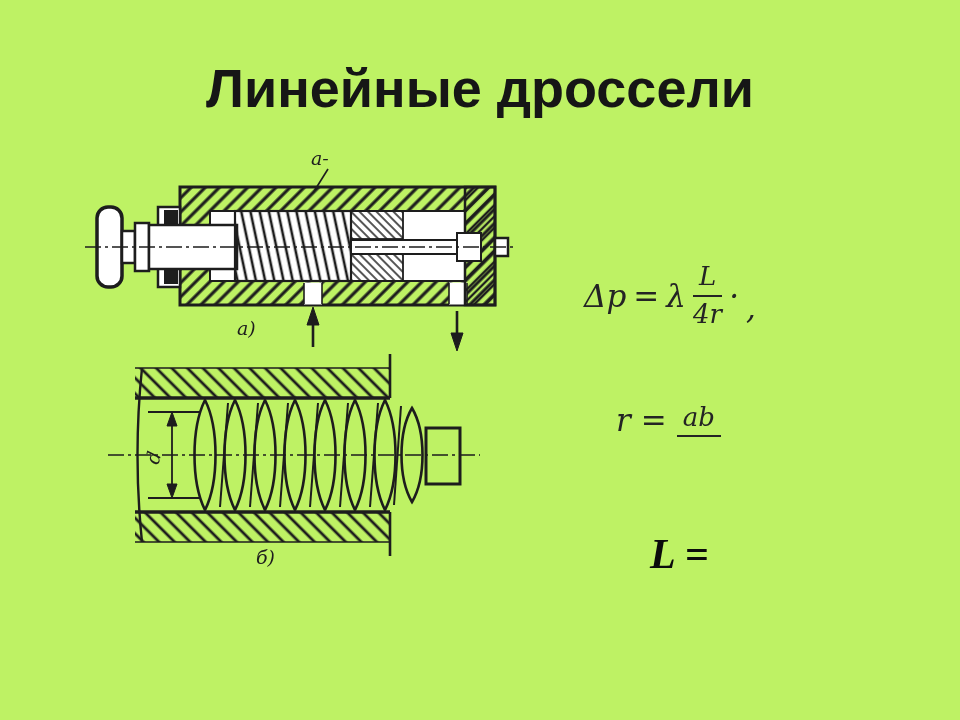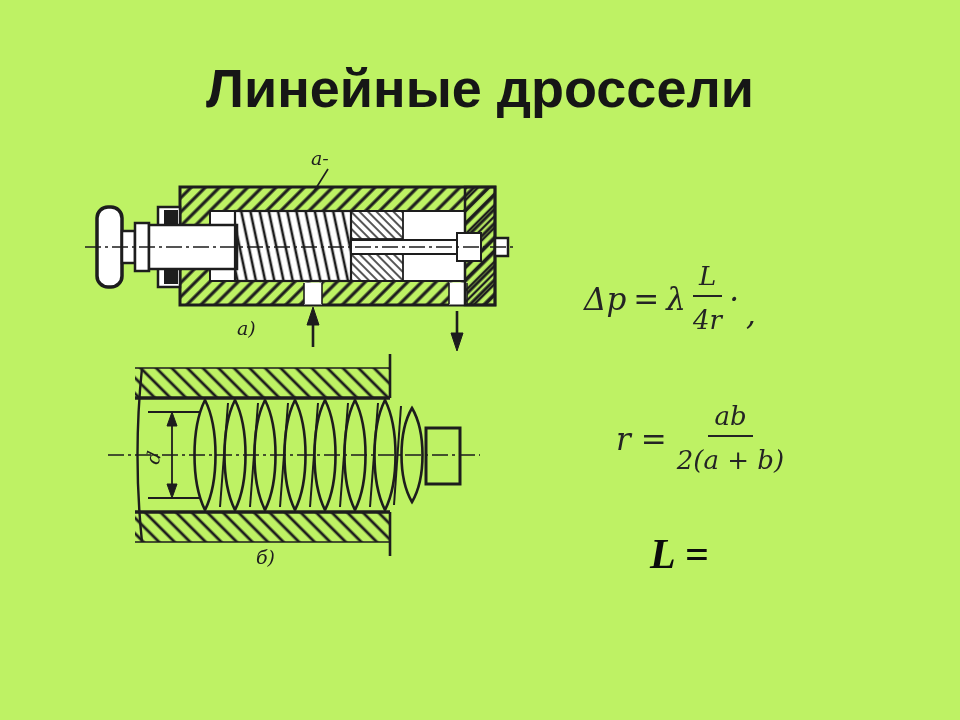--- a/index.html
+++ b/index.html
@@ -18,21 +18,21 @@
   svg{display:block;}
   .svglabel{font-family:"DejaVu Serif",serif;font-style:italic;font-size:19px;fill:#1d1d1d;}
   .formula{
     position:absolute;display:flex;align-items:center;
     font-family:"DejaVu Serif",serif;font-style:italic;color:#242424;
   }
   .f1{left:584px;top:262px;font-size:31px;gap:7px;}
   .f2{left:616px;top:402px;font-size:31px;gap:10px;}
   .frac{display:inline-flex;flex-direction:column;align-items:center;font-size:26px;line-height:1.15;}
   .frac .num{border-bottom:2.5px solid #242424;padding:0 6px 3px;}
-  .frac .den{padding-top:9px;}
+  .frac .den{padding-top:3px;}
   .comma{align-self:flex-end;margin-bottom:4px;}
   .f3{
     position:absolute;left:650px;top:530px;display:flex;align-items:baseline;gap:9px;
     font-family:"Liberation Serif",serif;font-style:italic;font-weight:700;
     font-size:42px;color:#0b0b0b;
   }
 </style>
 </head>
 <body>
 
@@ -183,21 +183,20 @@
     </span>
     <span>·</span>
     <span class="comma">,</span>
   </div>
 
   <div class="formula f2">
     <span>r</span>
     <span>=</span>
     <span class="frac">
       <span class="num">ab</span>
-      <span class="den">2(a + b)</span>
     </span>
   </div>
 
   <div class="f3">
     <span>L</span>
     <span>=</span>
   </div>
 
 </div>
 

